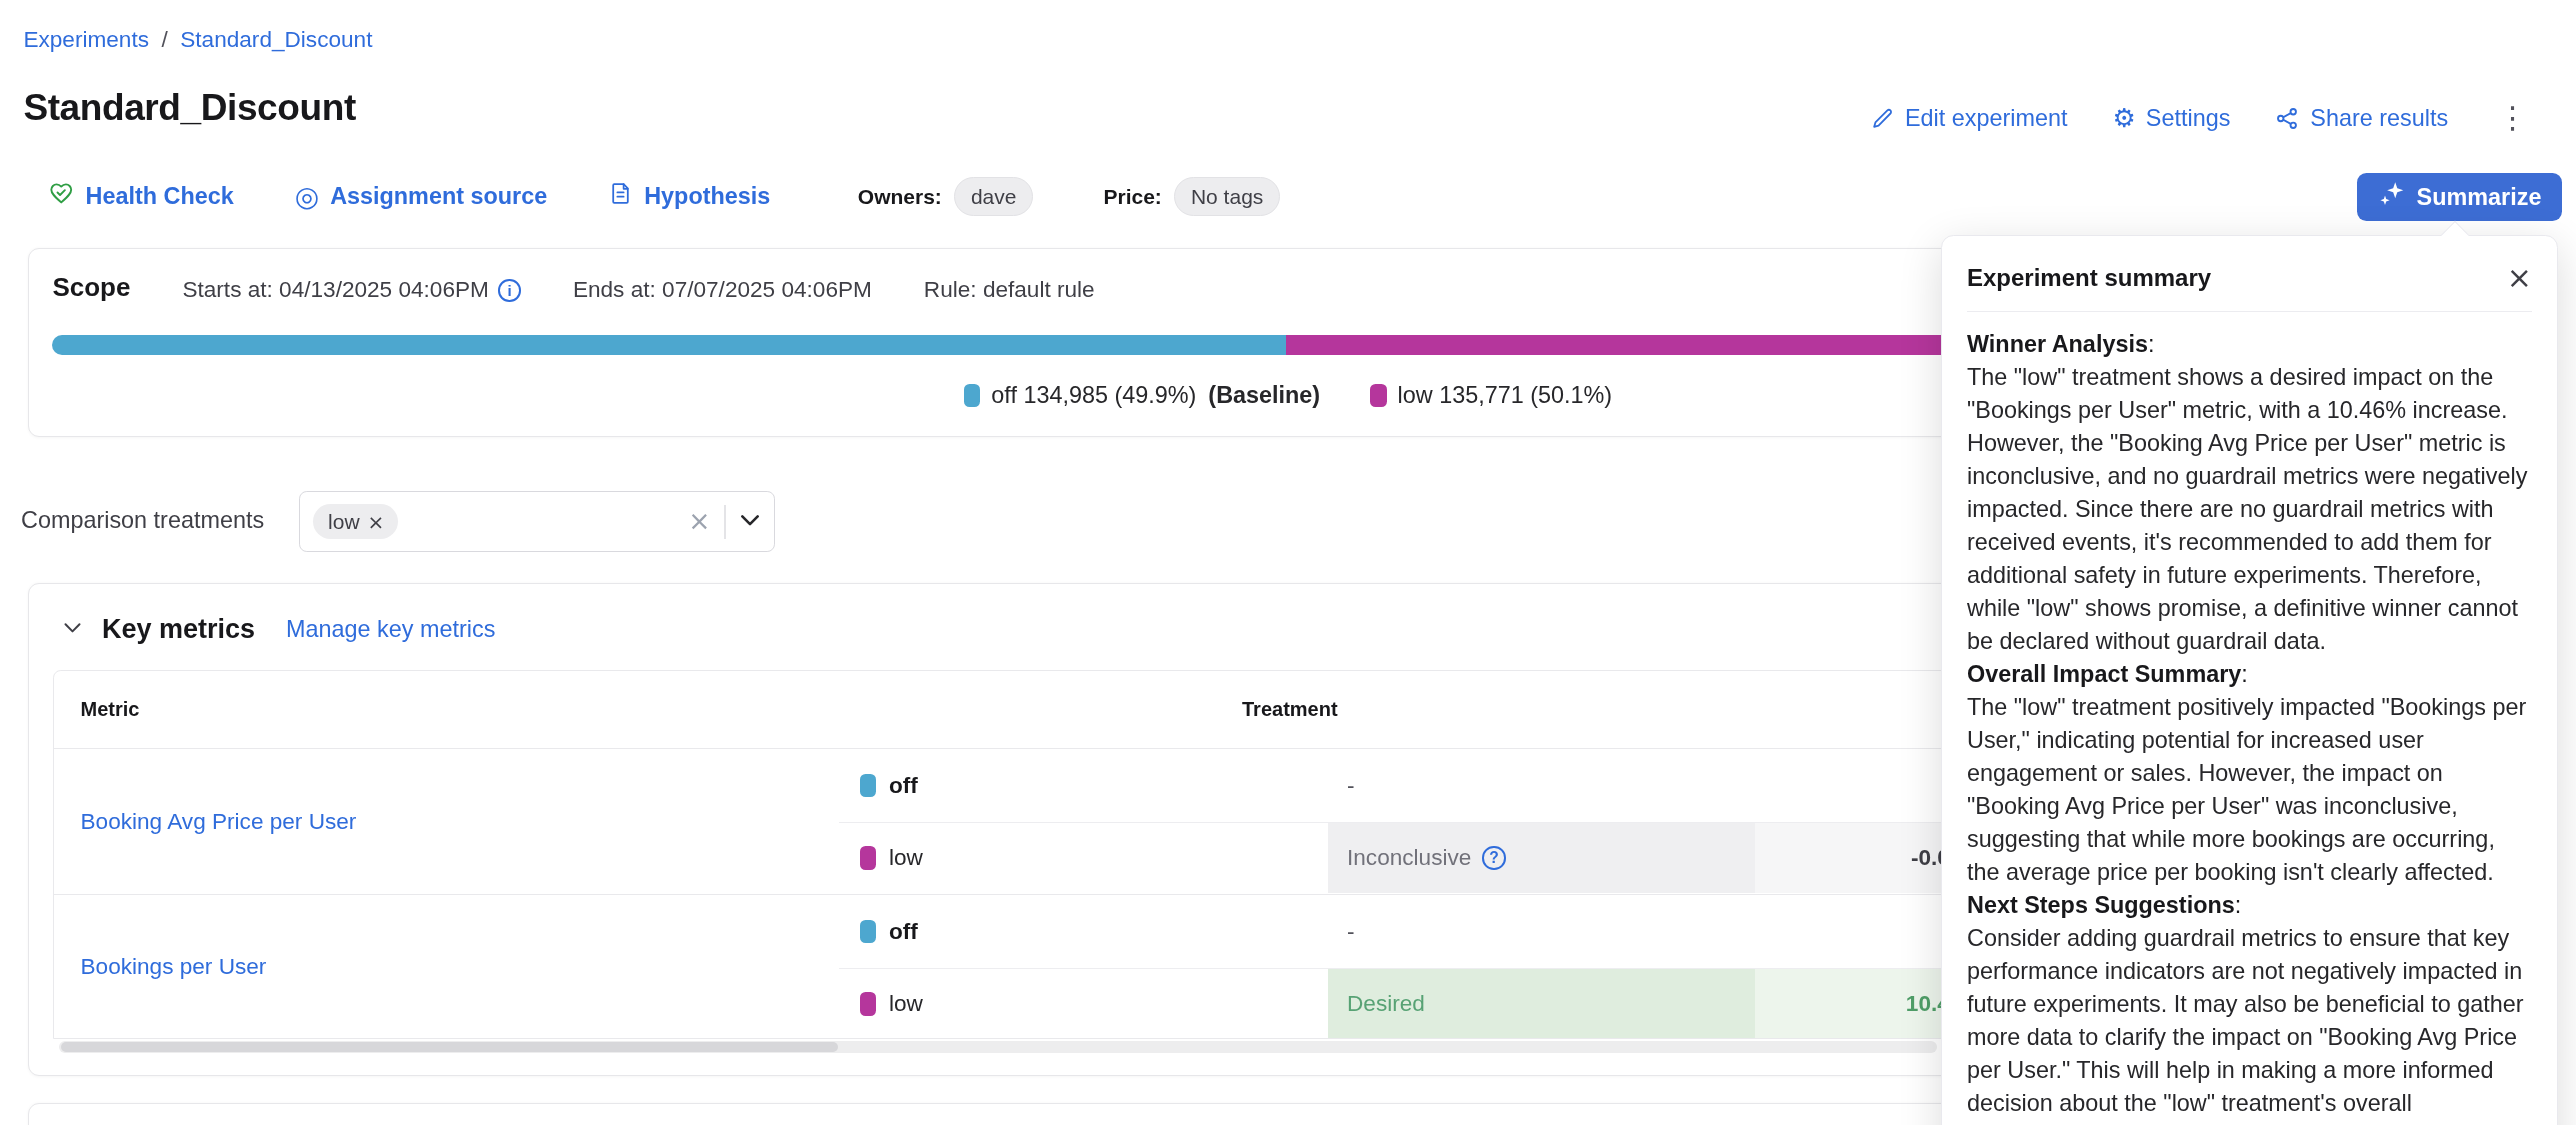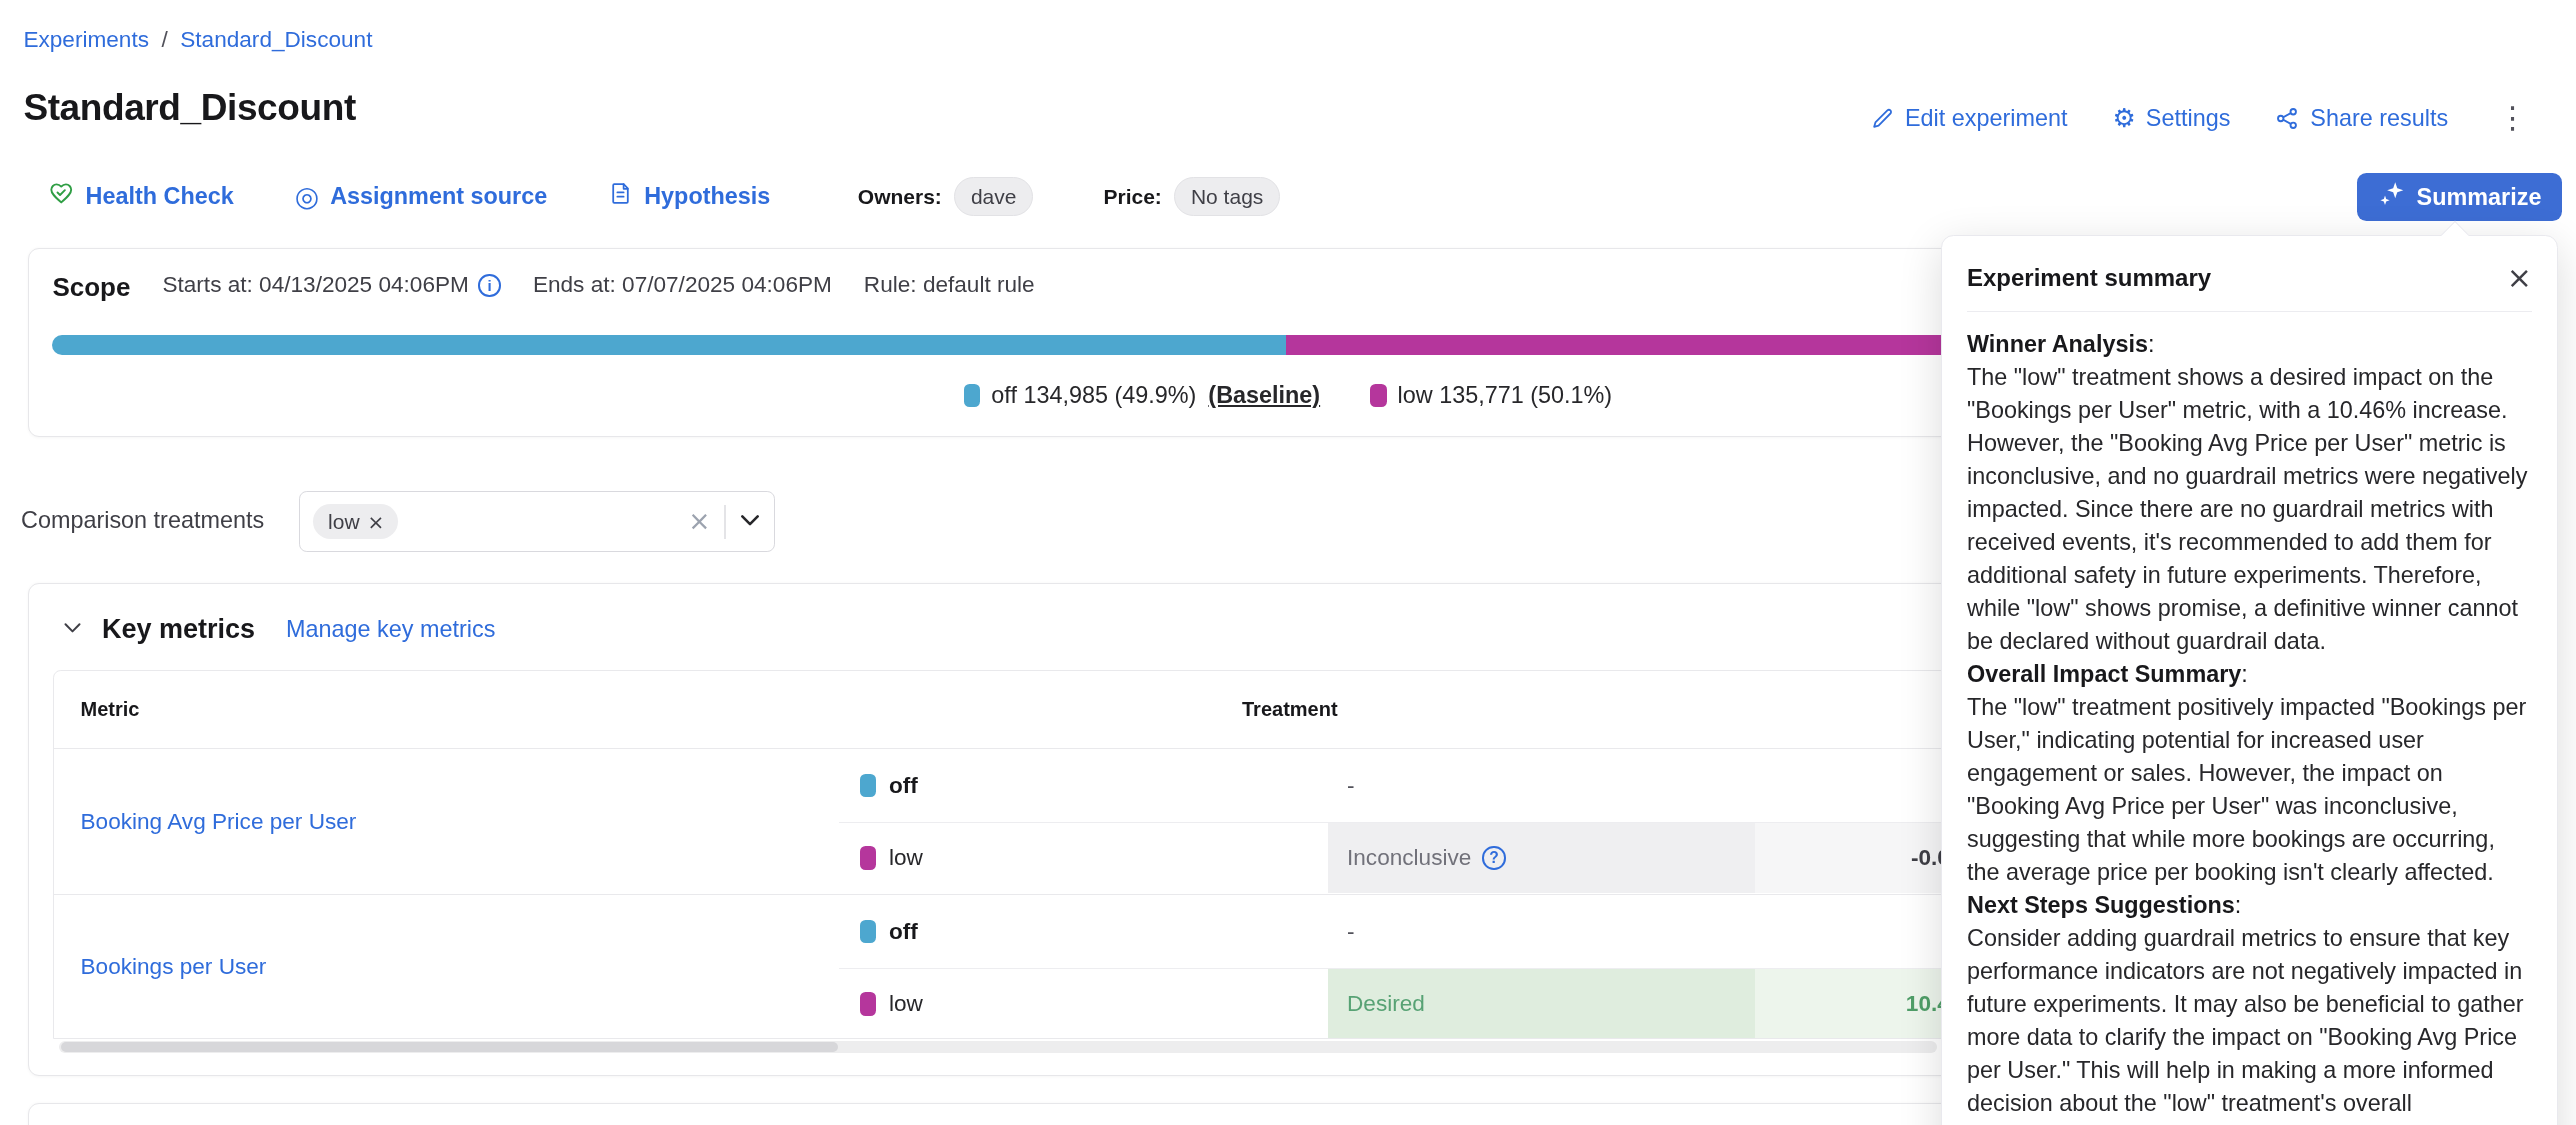--- a/index.html
+++ b/index.html
@@ -36,36 +36,36 @@
 
   .summarize-btn { position:absolute; left:2357px; top:173px; width:205px; height:48px;
                    background:#3d6dd4; border-radius:9.4px; display:flex; align-items:center;
                    justify-content:center; gap:11px; color:#fff; font-size:23.4px; font-weight:600;
                    cursor:pointer; border:none; }
 
   
   .card { position:absolute; background:#fff; border:1.6px solid #e7e7ea; border-radius:11px;
           box-shadow:0 0.8px 3.1px rgba(0,0,0,0.04); }
   .scope-card { left:28px; top:248px; width:2520px; height:189px; }
-  .scope-head { position:absolute; left:23.4px; top:23.4px; display:flex; align-items:flex-start; gap:32px; }
+  .scope-head { position:absolute; left:23.4px; top:23.4px; display:flex; align-items:flex-end; gap:52px; }
   .scope-title { font-size:26px; font-weight:700; color:#18181b; }
   .scope-item { font-size:22.6px; color:#3f3f46; display:flex; align-items:center; gap:9.4px; }
 
   .icon-circle { width:22.6px; height:22.6px; border:2px solid #2f6cdb; border-radius:50%;
                  display:inline-flex; align-items:center; justify-content:center;
                  color:#2f6cdb; font-size:15px; font-weight:700; cursor:pointer; flex:0 0 auto; }
 
   .alloc-bar { position:absolute; left:23.4px; top:86px; width:2473px; height:20px; border-radius:10px;
                overflow:hidden; display:flex; }
   .alloc-bar .seg { height:100%; }
   .legend { position:absolute; left:0; top:133px; width:100%; display:flex; justify-content:center;
             align-items:center; gap:50px; }
   .legend-item { display:flex; align-items:center; gap:11px; font-size:23.4px; color:#27272a; }
   .swatch { width:16.4px; height:23.4px; border-radius:5.5px; flex:0 0 auto; }
-  .legend-suffix { font-weight:700; margin-left:1px;text-decoration:underline; }
+  .legend-suffix { font-weight:700; margin-left:1px; }
 
   
   .cmp-label { position:absolute; left:21px; top:507px; font-size:23.4px; color:#3f3f46; }
   .cmp-select { position:absolute; left:299px; top:491px; width:476px; height:61px;
                 border:1.6px solid #d9d9de; border-radius:7.8px; background:#fff;
                 display:flex; align-items:center; padding:0 14px 0 12.5px; cursor:pointer; }
   .chip { background:#ededef; border-radius:780px; padding:5.5px 14px 5.5px 15.6px; font-size:21px;
           color:#3f3f46; display:flex; align-items:center; gap:7.8px; }
   .chip-x { font-family:"DejaVu Sans", sans-serif; font-size:20px; color:#3f3f46; cursor:pointer; line-height:1; }
   .cmp-spacer { flex:1; }

